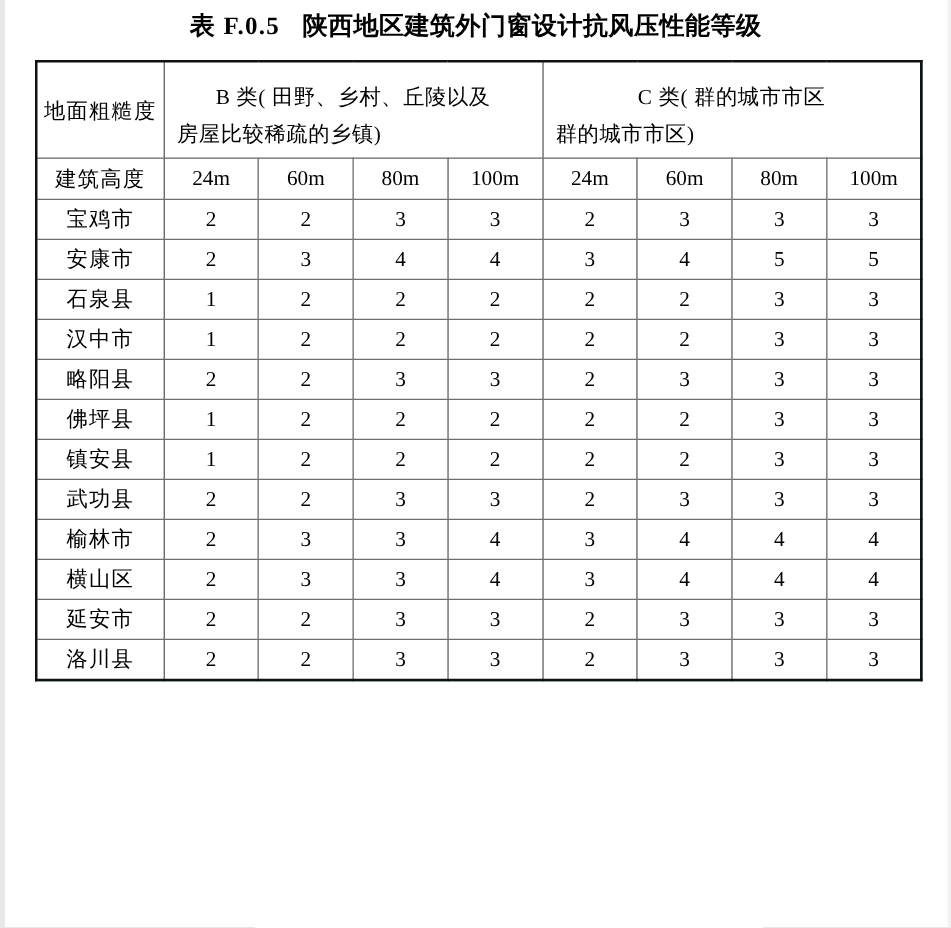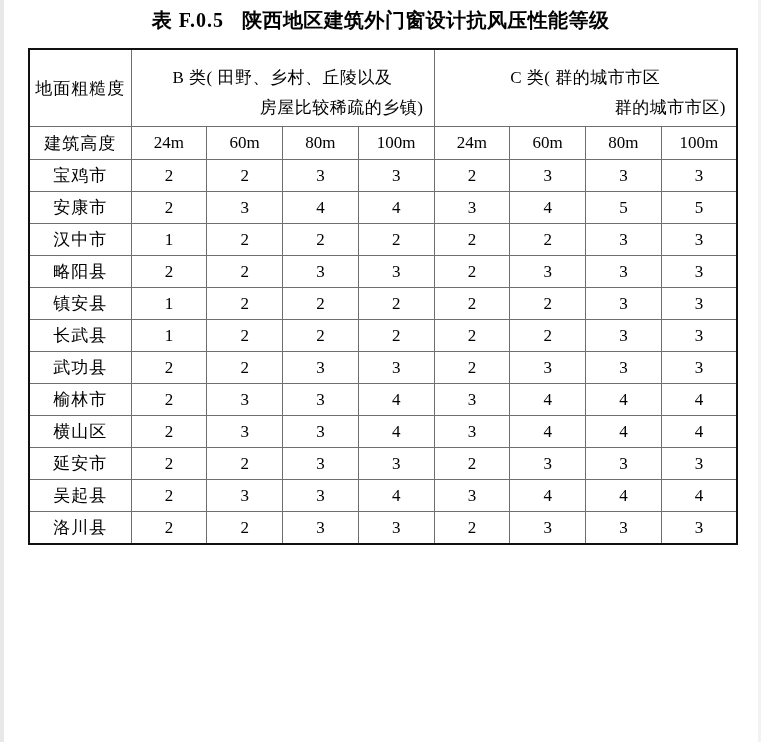--- a/index.html
+++ b/index.html
@@ -107,21 +107,21 @@
   .class-head {
     display: block;
     line-height: 1.75;
     font-size: 17px;
     letter-spacing: 0.5px;
     text-align: center;
     padding: 0 10px;
   }
   .class-head .ln { display: block; }
   .class-head .ln.l1 { text-align: center; margin-top: 10px; }
-  .class-head .ln.l2 { text-align: right; }
+  .class-head .ln.l2 { text-align: left; }
 
   
   td.group-sep-left { border-left: 2px solid #111111; }
 
   
   td.label-col { border-right: 1px solid #5a5a5a; }
 </style>
 </head>
 <body>
 
@@ -193,20 +193,31 @@
           <td class="cell-num">2</td>
           <td class="cell-num">3</td>
           <td class="cell-num">4</td>
           <td class="cell-num">4</td>
           <td class="cell-num group-sep-left">3</td>
           <td class="cell-num">4</td>
           <td class="cell-num">5</td>
           <td class="cell-num">5</td>
         </tr>
 
+        <tr class="data-row">
+          <td class="label-col cell-cn">石泉县</td>
+          <td class="cell-num">1</td>
+          <td class="cell-num">2</td>
+          <td class="cell-num">2</td>
+          <td class="cell-num">2</td>
+          <td class="cell-num group-sep-left">2</td>
+          <td class="cell-num">2</td>
+          <td class="cell-num">3</td>
+          <td class="cell-num">3</td>
+        </tr>
 
         <tr class="data-row">
           <td class="label-col cell-cn">汉中市</td>
           <td class="cell-num">1</td>
           <td class="cell-num">2</td>
           <td class="cell-num">2</td>
           <td class="cell-num">2</td>
           <td class="cell-num group-sep-left">2</td>
           <td class="cell-num">2</td>
           <td class="cell-num">3</td>
@@ -218,47 +229,47 @@
           <td class="cell-num">2</td>
           <td class="cell-num">2</td>
           <td class="cell-num">3</td>
           <td class="cell-num">3</td>
           <td class="cell-num group-sep-left">2</td>
           <td class="cell-num">3</td>
           <td class="cell-num">3</td>
           <td class="cell-num">3</td>
         </tr>
 
+        <tr class="data-row">
+          <td class="label-col cell-cn">佛坪县</td>
+          <td class="cell-num">1</td>
+          <td class="cell-num">2</td>
+          <td class="cell-num">2</td>
+          <td class="cell-num">2</td>
+          <td class="cell-num group-sep-left">2</td>
+          <td class="cell-num">2</td>
+          <td class="cell-num">3</td>
+          <td class="cell-num">3</td>
+        </tr>
 
 
         <tr class="data-row">
           <td class="label-col cell-cn">镇安县</td>
           <td class="cell-num">1</td>
           <td class="cell-num">2</td>
           <td class="cell-num">2</td>
           <td class="cell-num">2</td>
           <td class="cell-num group-sep-left">2</td>
           <td class="cell-num">2</td>
           <td class="cell-num">3</td>
           <td class="cell-num">3</td>
         </tr>
 
 
 
-        <tr class="data-row">
-          <td class="label-col cell-cn">长武县</td>
-          <td class="cell-num">1</td>
-          <td class="cell-num">2</td>
-          <td class="cell-num">2</td>
-          <td class="cell-num">2</td>
-          <td class="cell-num group-sep-left">2</td>
-          <td class="cell-num">2</td>
-          <td class="cell-num">3</td>
-          <td class="cell-num">3</td>
-        </tr>
 
         <tr class="data-row">
           <td class="label-col cell-cn">武功县</td>
           <td class="cell-num">2</td>
           <td class="cell-num">2</td>
           <td class="cell-num">3</td>
           <td class="cell-num">3</td>
           <td class="cell-num group-sep-left">2</td>
           <td class="cell-num">3</td>
           <td class="cell-num">3</td>
@@ -295,31 +306,20 @@
           <td class="cell-num">2</td>
           <td class="cell-num">2</td>
           <td class="cell-num">3</td>
           <td class="cell-num">3</td>
           <td class="cell-num group-sep-left">2</td>
           <td class="cell-num">3</td>
           <td class="cell-num">3</td>
           <td class="cell-num">3</td>
         </tr>
 
-        <tr class="data-row">
-          <td class="label-col cell-cn">吴起县</td>
-          <td class="cell-num">2</td>
-          <td class="cell-num">3</td>
-          <td class="cell-num">3</td>
-          <td class="cell-num">4</td>
-          <td class="cell-num group-sep-left">3</td>
-          <td class="cell-num">4</td>
-          <td class="cell-num">4</td>
-          <td class="cell-num">4</td>
-        </tr>
 
         <tr class="data-row">
           <td class="label-col cell-cn">洛川县</td>
           <td class="cell-num">2</td>
           <td class="cell-num">2</td>
           <td class="cell-num">3</td>
           <td class="cell-num">3</td>
           <td class="cell-num group-sep-left">2</td>
           <td class="cell-num">3</td>
           <td class="cell-num">3</td>

